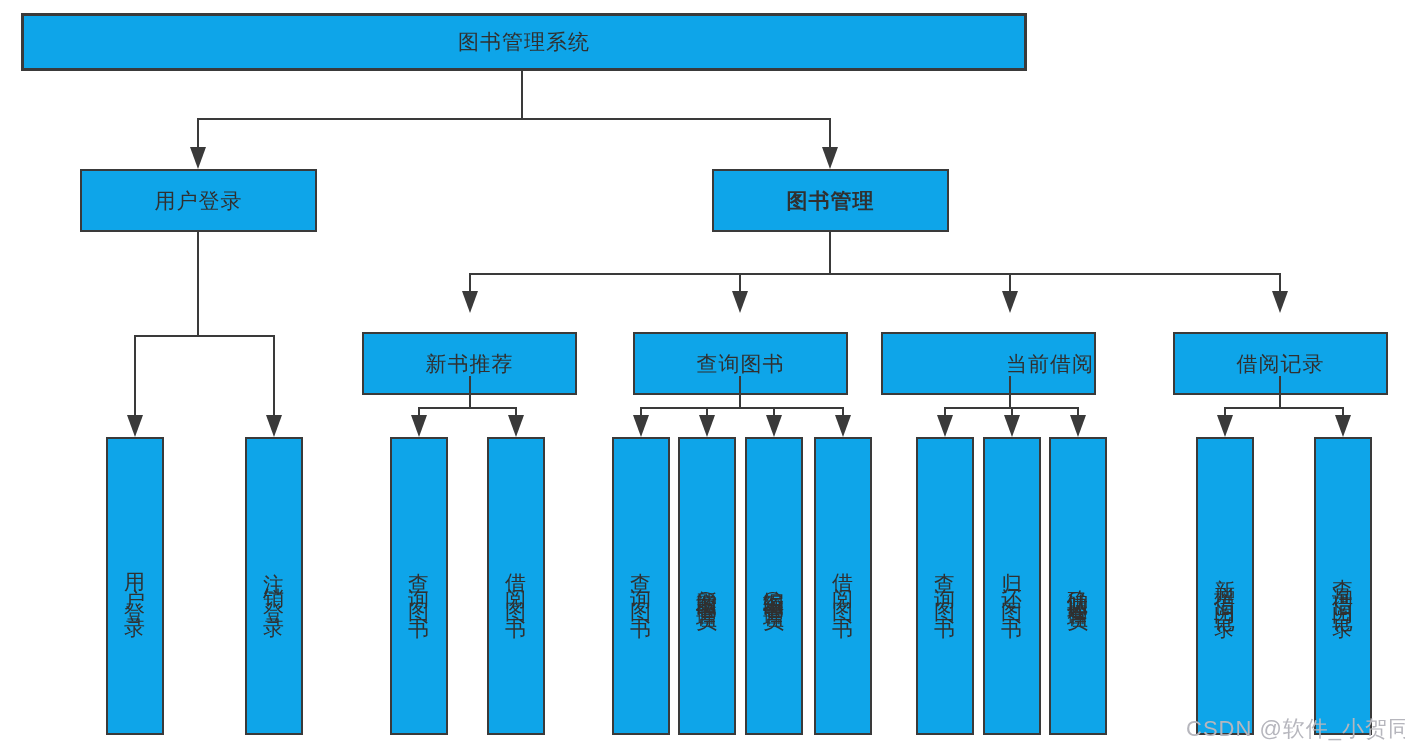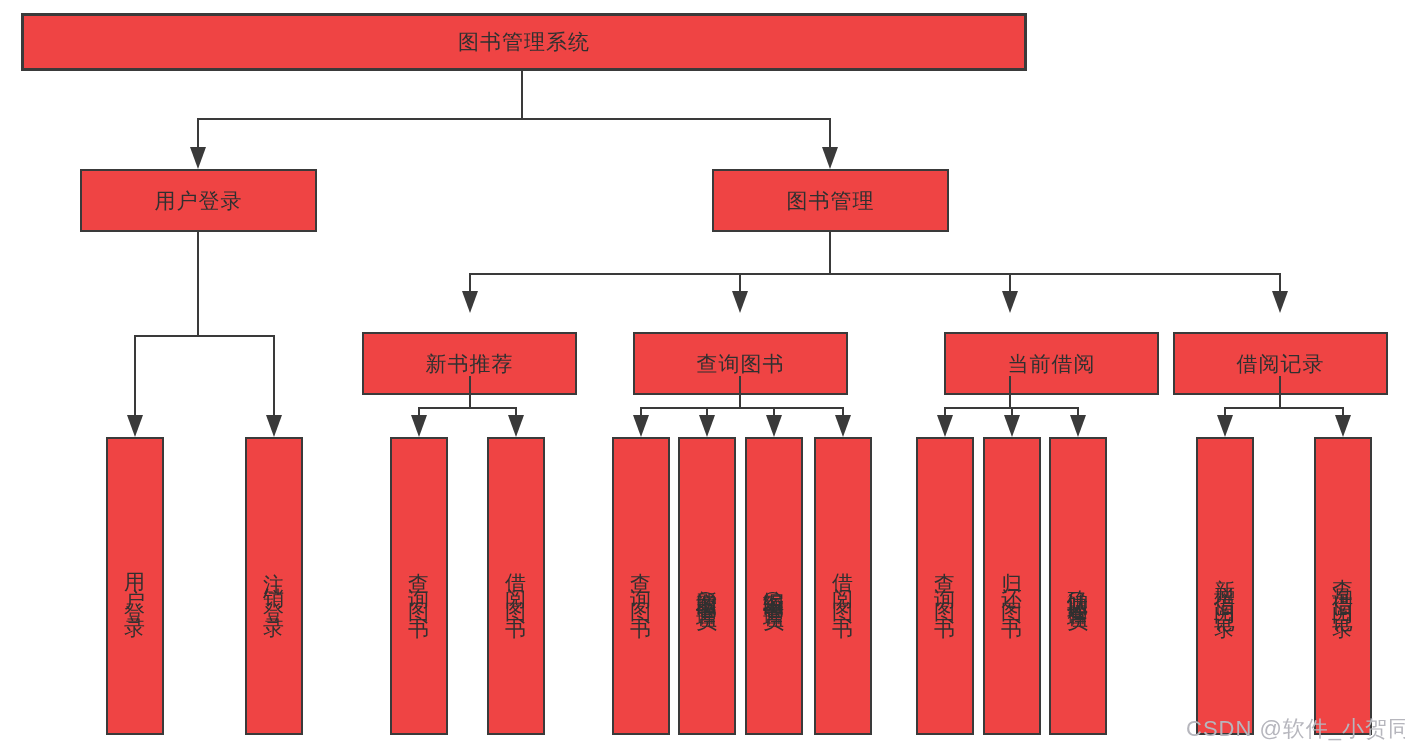--- a/index.html
+++ b/index.html
@@ -7,21 +7,21 @@
     position: relative;
     width: 1405px;
     height: 747px;
     background: #ffffff;
     overflow: hidden;
     font-family: "Liberation Sans", sans-serif;
     color: #303030;
   }
   .box {
     position: absolute;
-    background: #ef4444;
+    background: #0ea5e9;
     border: 2px solid #3a3a3a;
     display: flex;
     align-items: center;
     justify-content: center;
     font-size: 21px;
     letter-spacing: 1px;
     box-sizing: content-box;
   }
   .root-box { left: 21px; top: 13px; width: 1000px; height: 52px; border-width: 3px; }
   .l2-box { top: 169px; width: 233px; height: 59px; }
@@ -68,21 +68,21 @@
   <div class="line" style="left:521px; top:69px; width:2px; height:49px;"></div>
   <div class="line" style="left:197px; top:118px; width:634px; height:2px;"></div>
   <div class="line" style="left:197px; top:118px; width:2px; height:30px;"></div>
   <div class="arrow" style="left:190px; top:147px;"></div>
   <div class="line" style="left:829px; top:118px; width:2px; height:30px;"></div>
   <div class="arrow" style="left:822px; top:147px;"></div>
 
   <div class="box l2-box" style="left:80px;">
     <span>用户登录</span>
   </div>
-  <div class="box l2-box" style="left:712px;">
+  <div class="box l2-box" style="left:712px;font-weight:bold;">
     <span>图书管理</span>
   </div>
 
   <div class="line" style="left:197px; top:232px; width:2px; height:103px;"></div>
   <div class="line" style="left:135px; top:335px; width:140px; height:2px;"></div>
   <div class="line" style="left:134px; top:335px; width:2px; height:82px;"></div>
   <div class="arrow" style="left:127px; top:415px;"></div>
   <div class="line" style="left:273px; top:335px; width:2px; height:82px;"></div>
   <div class="arrow" style="left:266px; top:415px;"></div>
 
@@ -96,21 +96,21 @@
   <div class="arrow" style="left:1002px; top:291px;"></div>
   <div class="line" style="left:1279px; top:273px; width:2px; height:20px;"></div>
   <div class="arrow" style="left:1272px; top:291px;"></div>
 
   <div class="box l3-box" style="left:362px;">
     <span>新书推荐</span>
   </div>
   <div class="box l3-box" style="left:633px;">
     <span>查询图书</span>
   </div>
-  <div class="box l3-box" style="left:944px;">
+  <div class="box l3-box" style="left:881px;justify-content:flex-end;">
     <span>当前借阅</span>
   </div>
   <div class="box l3-box" style="left:1173px;">
     <span>借阅记录</span>
   </div>
 
   <div class="line" style="left:469px; top:376px; width:2px; height:31px;"></div>
   <div class="line" style="left:419px; top:407px; width:98px; height:2px;"></div>
   <div class="line" style="left:418px; top:407px; width:2px; height:12px;"></div>
   <div class="arrow" style="left:411px; top:415px;"></div>

